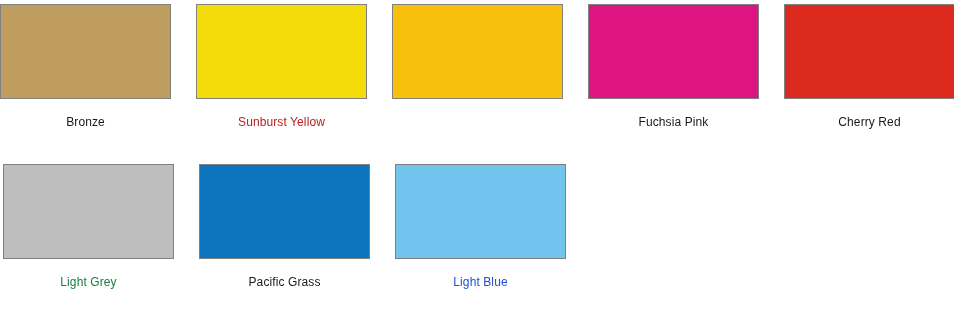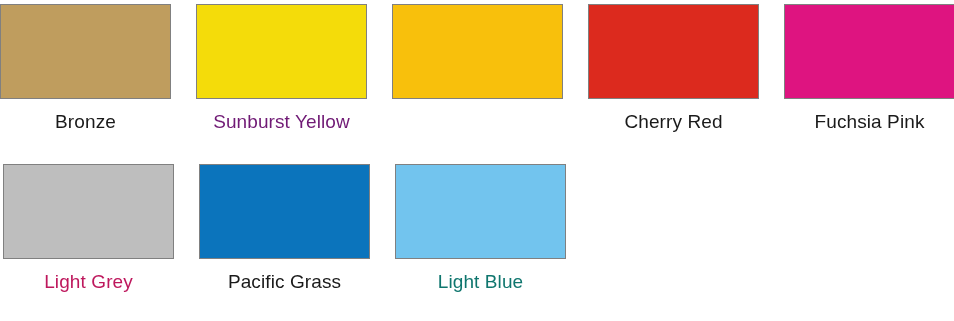--- a/index.html
+++ b/index.html
@@ -58,62 +58,62 @@
     height: 95px;
     box-sizing: border-box;
     border: 1px solid #808080;
   }
 
   .swatch-label {
     margin-top: 11px;
     width: 100%;
     text-align: center;
     font-family: "Liberation Sans", sans-serif;
-    font-size: 19px;
+    font-size: 12px;
     line-height: 24px;
     color: #1a1a1a;
     white-space: nowrap;
     letter-spacing: 0.1px;
   }
 </style>
 </head>
 <body style="background-color: rgb(255, 255, 255);">
 
 <div class="palette">
 
   <div class="swatch-row" id="row-0">
     <div class="swatch-cell">
       <div class="swatch-chip" style="background-color: rgb(191, 157, 94); border-color: rgb(128, 128, 128);"></div>
       <div class="swatch-label" style="color: rgb(26, 26, 26);">Bronze</div>
     </div>
     <div class="swatch-cell">
       <div class="swatch-chip" style="background-color: rgb(244, 220, 10); border-color: rgb(128, 128, 128);"></div>
-      <div class="swatch-label" style="color: #701a75;">Sunburst Yellow</div>
+      <div class="swatch-label" style="color: #b91c1c;">Sunburst Yellow</div>
     </div>
     <div class="swatch-cell">
       <div class="swatch-chip" style="background-color: rgb(248, 192, 12); border-color: rgb(128, 128, 128);"></div>
     </div>
     <div class="swatch-cell">
+      <div class="swatch-chip" style="background-color: rgb(222, 20, 128); border-color: rgb(128, 128, 128);"></div>
+      <div class="swatch-label" style="color: rgb(26, 26, 26);">Fuchsia Pink</div>
+    </div>
+    <div class="swatch-cell">
       <div class="swatch-chip" style="background-color: rgb(220, 42, 30); border-color: rgb(128, 128, 128);"></div>
       <div class="swatch-label" style="color: rgb(26, 26, 26);">Cherry Red</div>
-    </div>
-    <div class="swatch-cell">
-      <div class="swatch-chip" style="background-color: rgb(222, 20, 128); border-color: rgb(128, 128, 128);"></div>
-      <div class="swatch-label" style="color: rgb(26, 26, 26);">Fuchsia Pink</div>
     </div>
   </div>
 
   <div class="swatch-row" id="row-1">
     <div class="swatch-cell">
       <div class="swatch-chip" style="background-color: rgb(190, 190, 190); border-color: rgb(128, 128, 128);"></div>
-      <div class="swatch-label" style="color: #be185d;">Light Grey</div>
+      <div class="swatch-label" style="color: #15803d;">Light Grey</div>
     </div>
     <div class="swatch-cell">
       <div class="swatch-chip" style="background-color: rgb(11, 116, 188); border-color: rgb(128, 128, 128);"></div>
       <div class="swatch-label" style="color: rgb(26, 26, 26);">Pacific Grass</div>
     </div>
     <div class="swatch-cell">
       <div class="swatch-chip" style="background-color: rgb(114, 196, 238); border-color: rgb(128, 128, 128);"></div>
-      <div class="swatch-label" style="color: #0f766e;">Light Blue</div>
+      <div class="swatch-label" style="color: #1d4ed8;">Light Blue</div>
     </div>
   </div>
 
 </div>
 
 </body></html>

